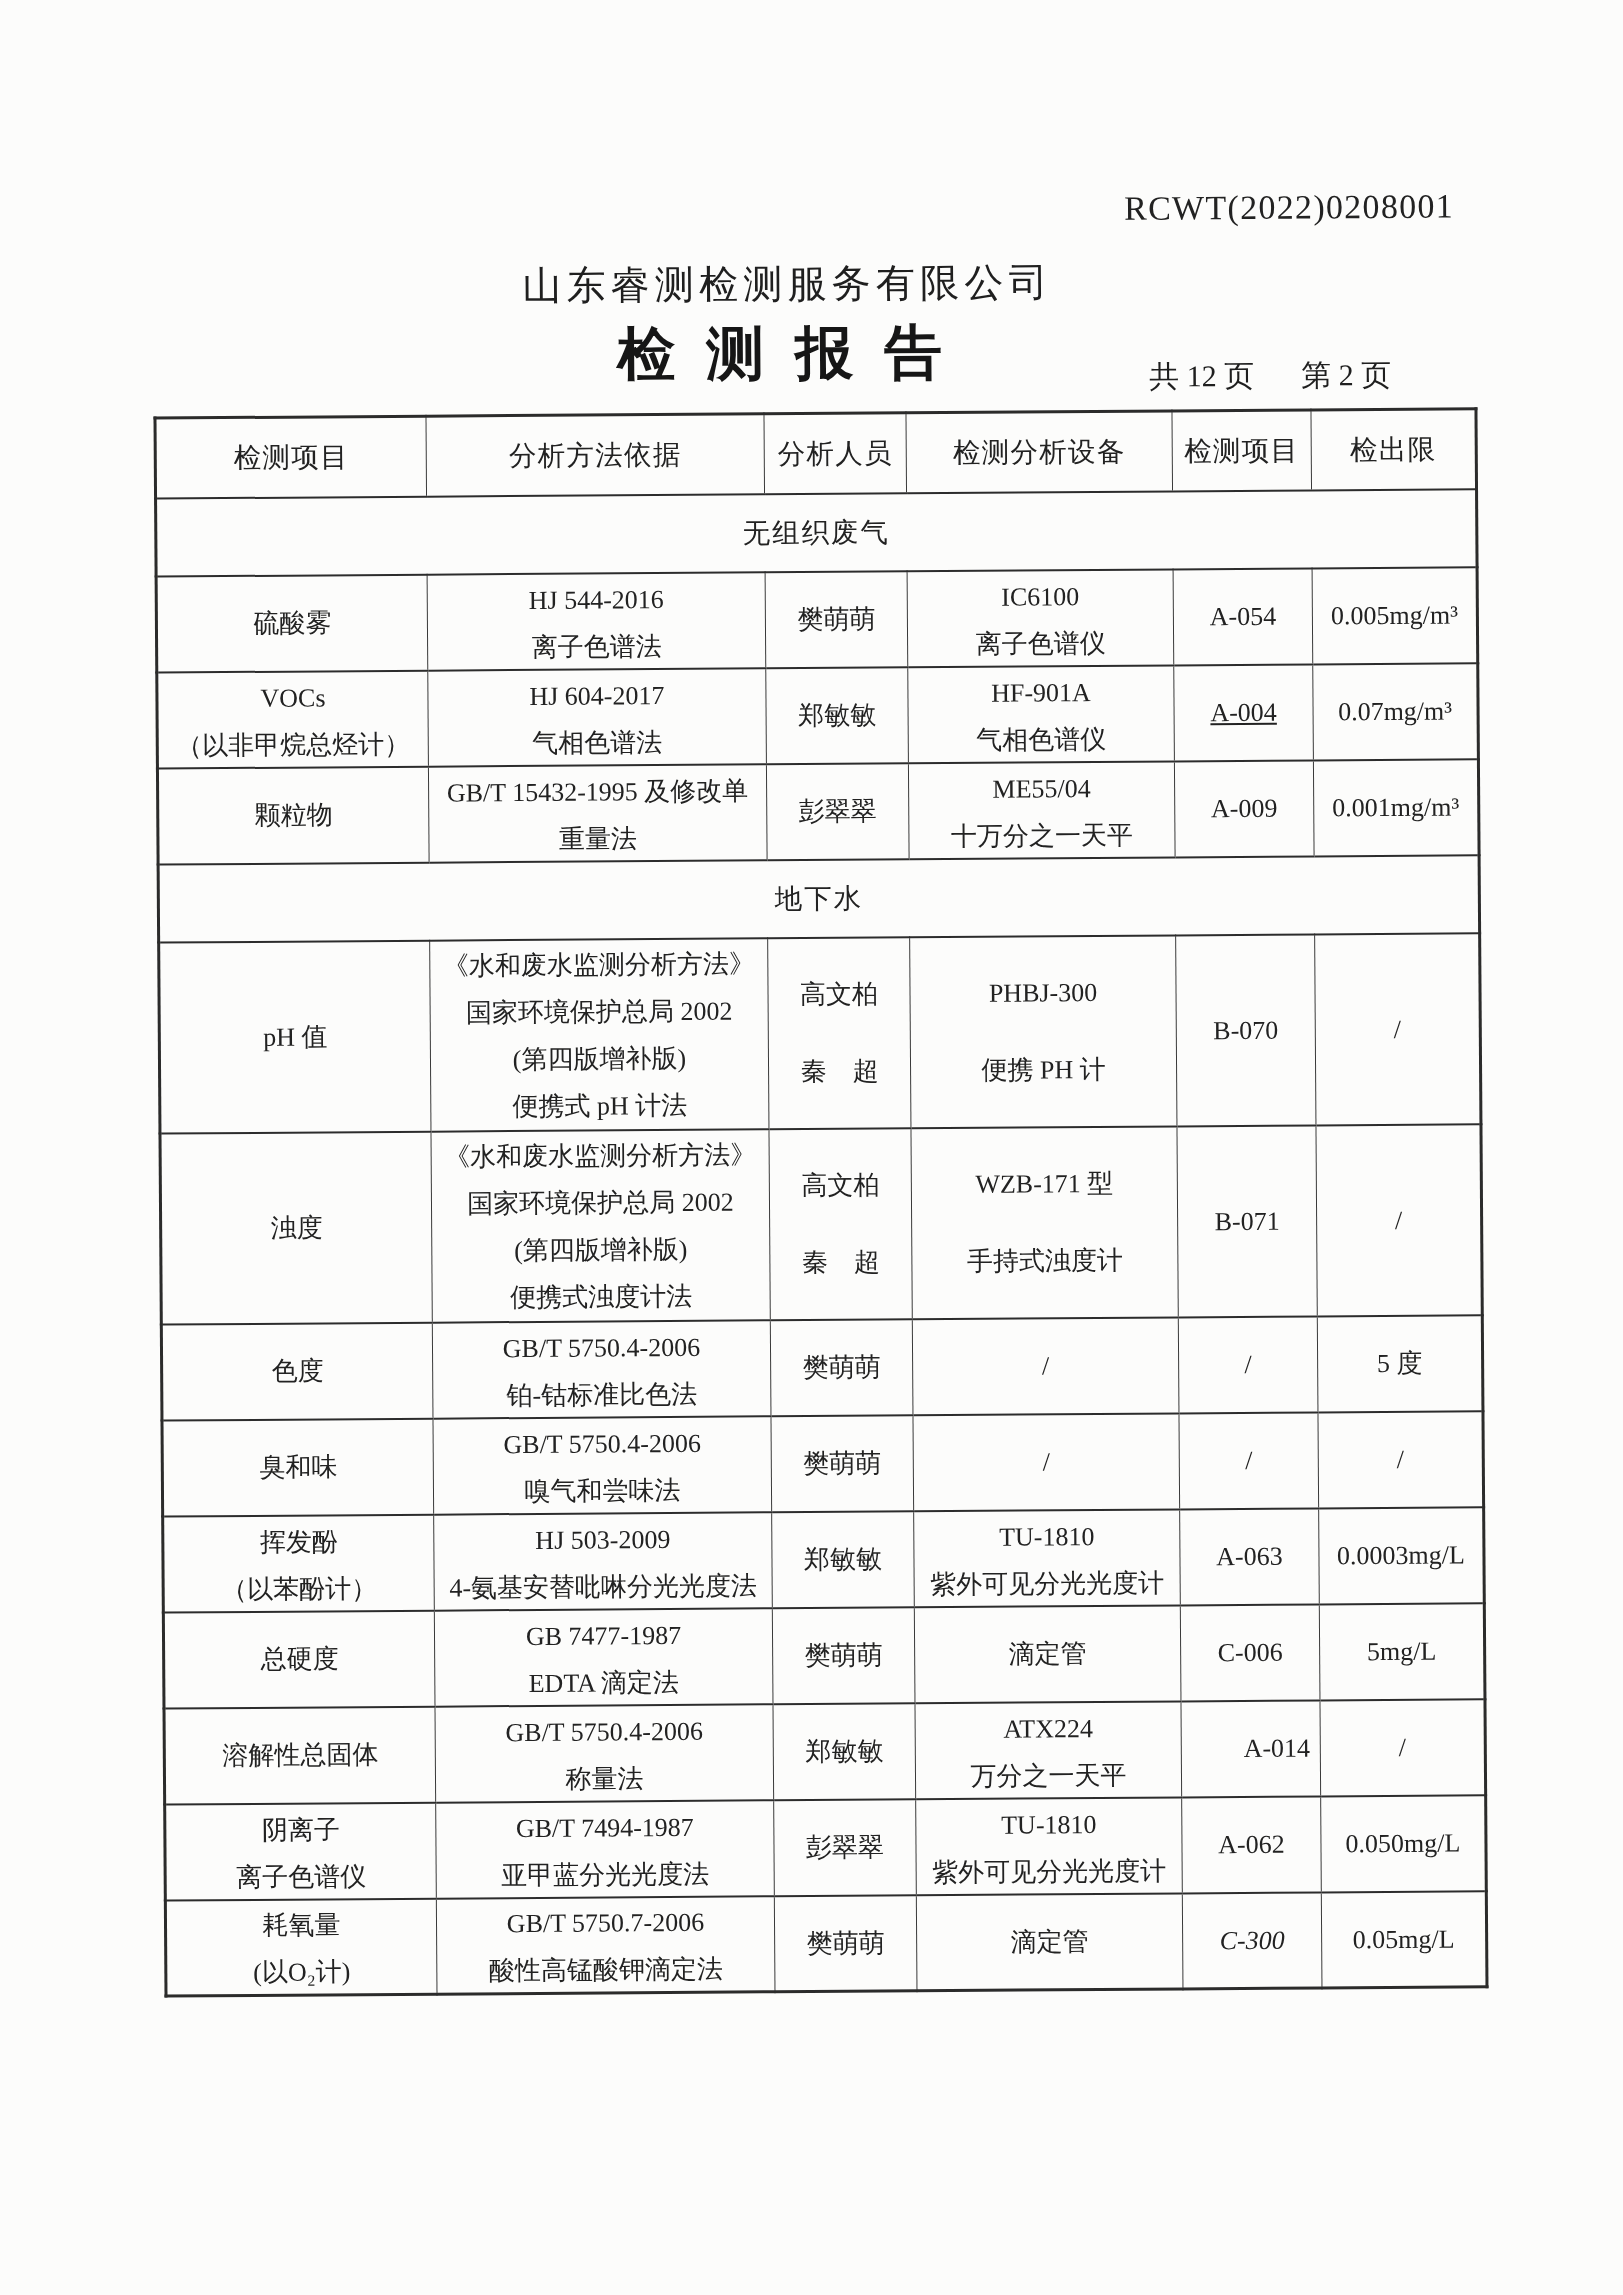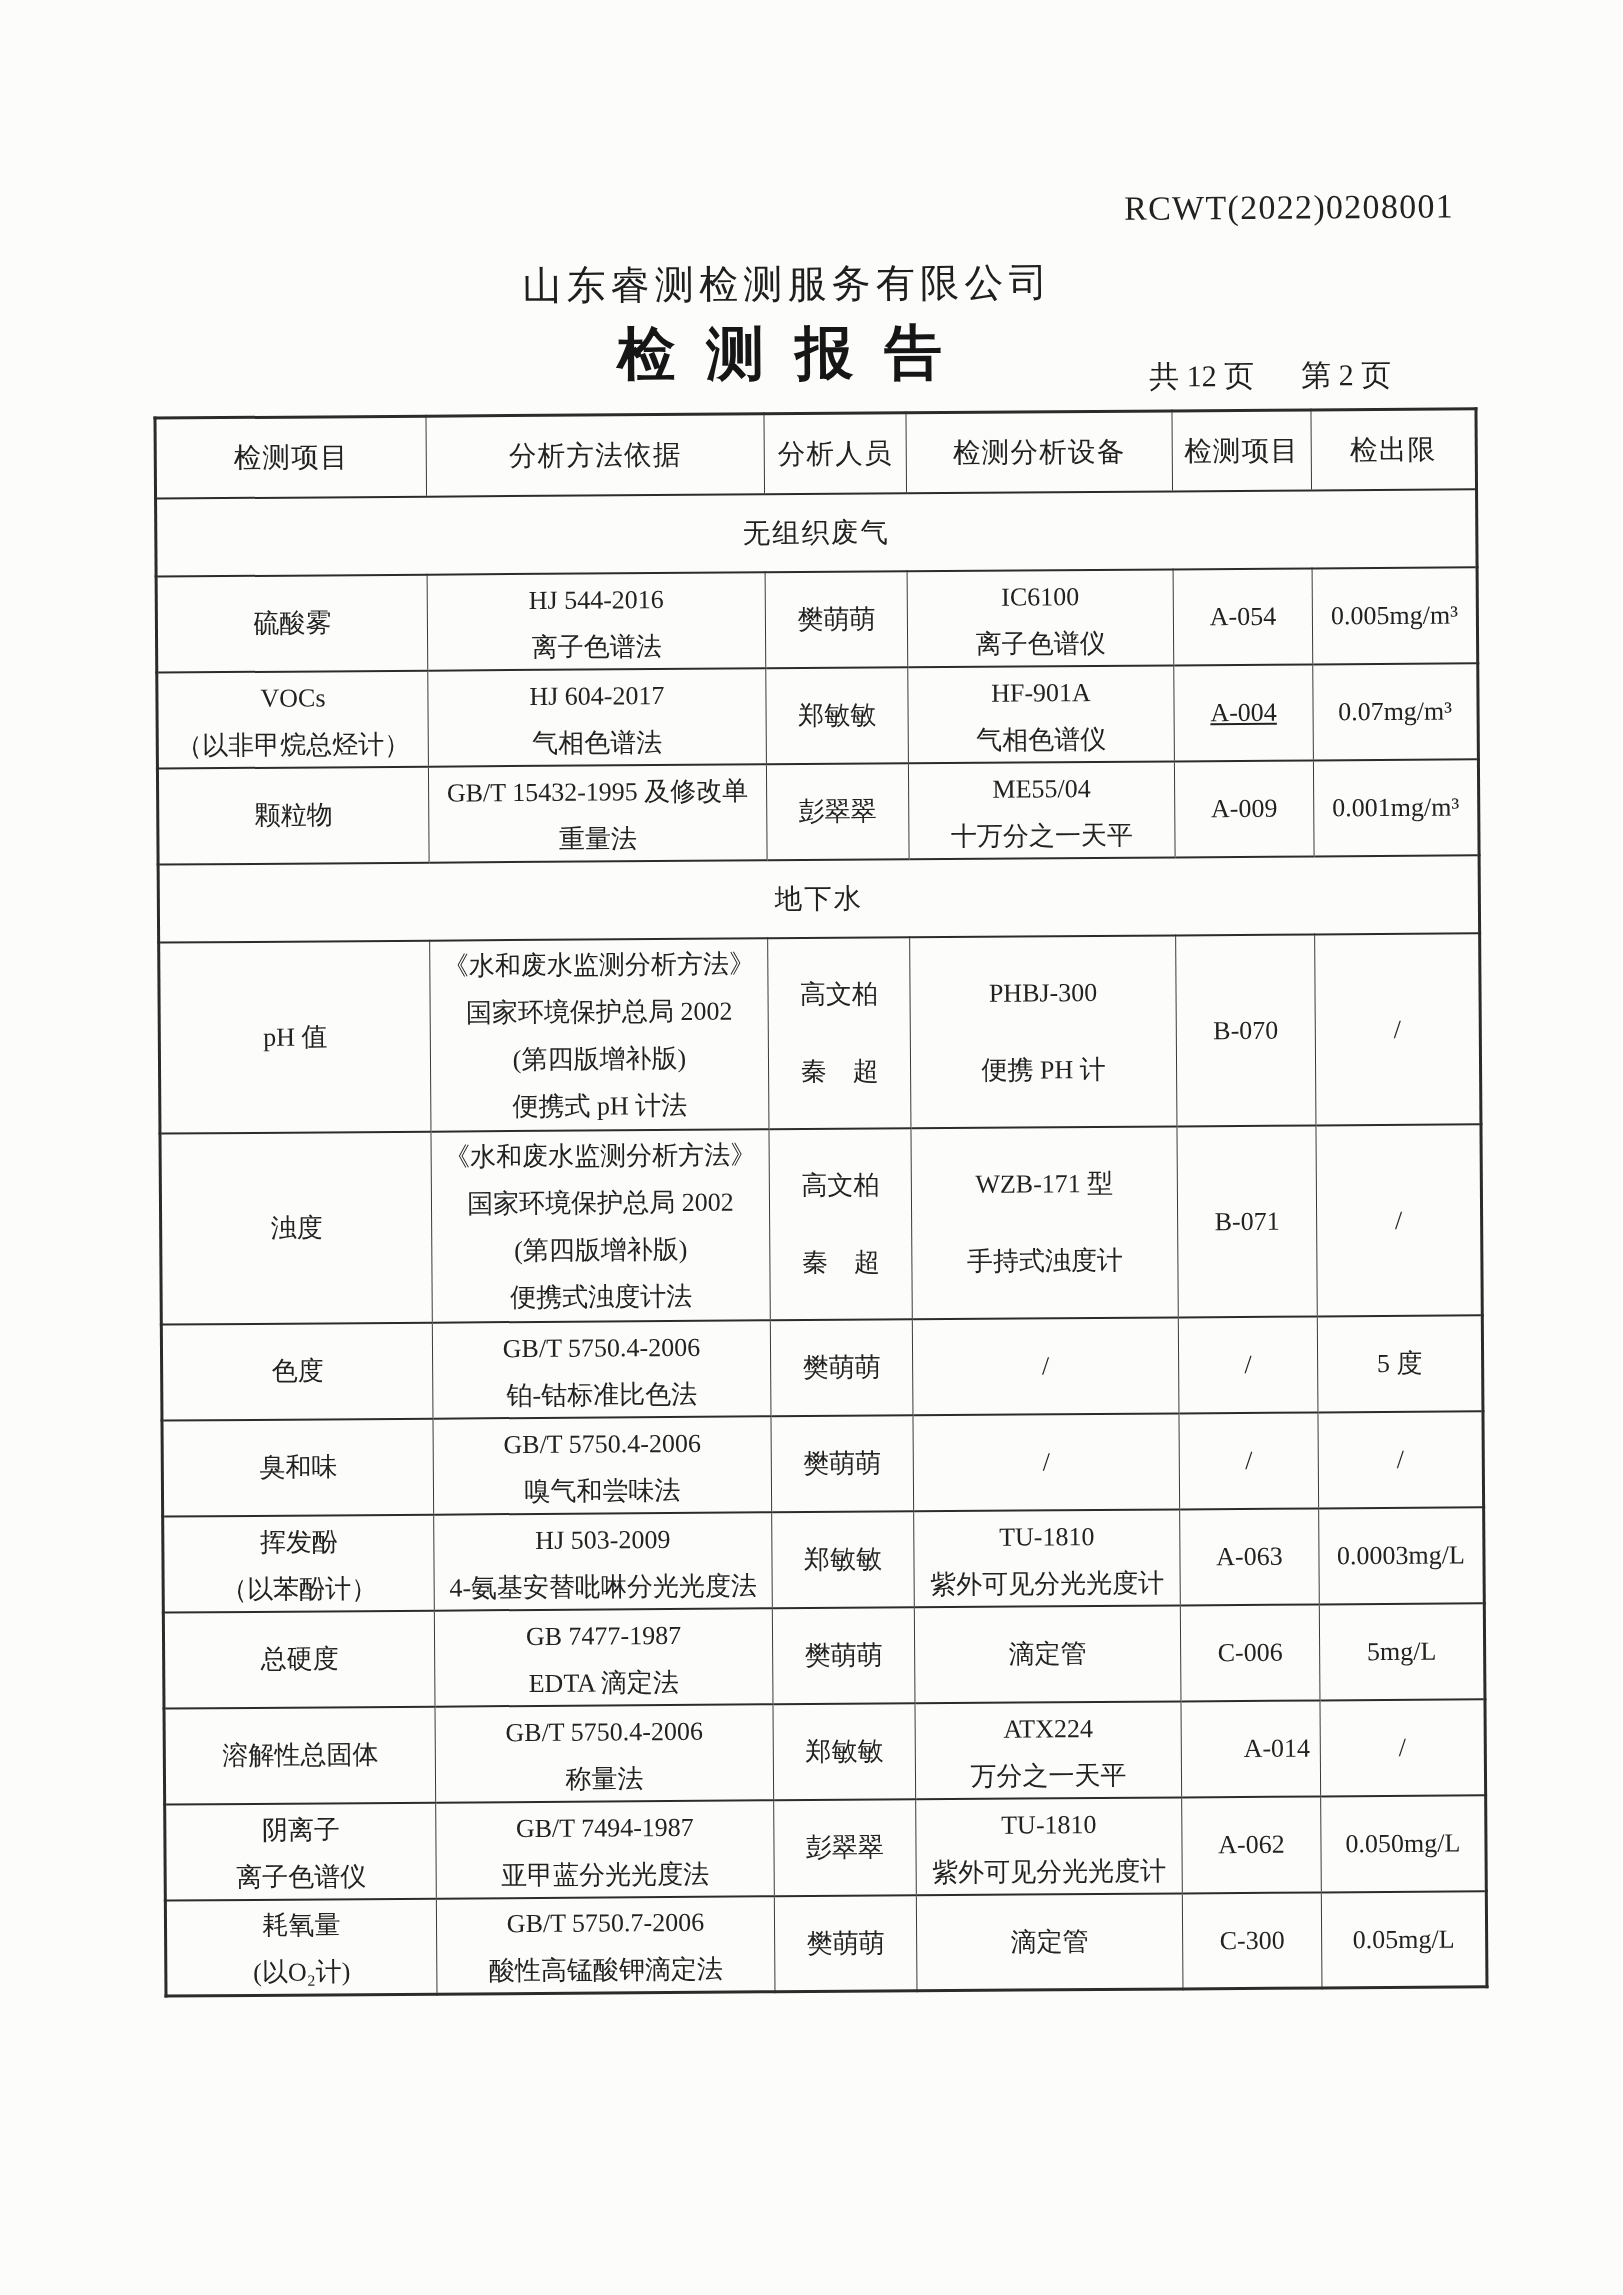--- a/index.html
+++ b/index.html
@@ -515,21 +515,21 @@
             <div class="cell" style="height: 90px;">
               <div class="line">樊萌萌</div>
             </div>
           </td>
           <td>
             <div class="cell" style="height: 90px;">
               <div class="line">滴定管</div>
             </div>
           </td>
           <td>
-            <div class="cell" style="height: 90px;">
+            <div class="cell" style="height: 90px; font-style: italic;">
               <div class="line">C-300</div>
             </div>
           </td>
           <td>
             <div class="cell" style="height: 90px;">
               <div class="line">0.05mg/L</div>
             </div>
           </td>
         </tr>
       </tbody>

